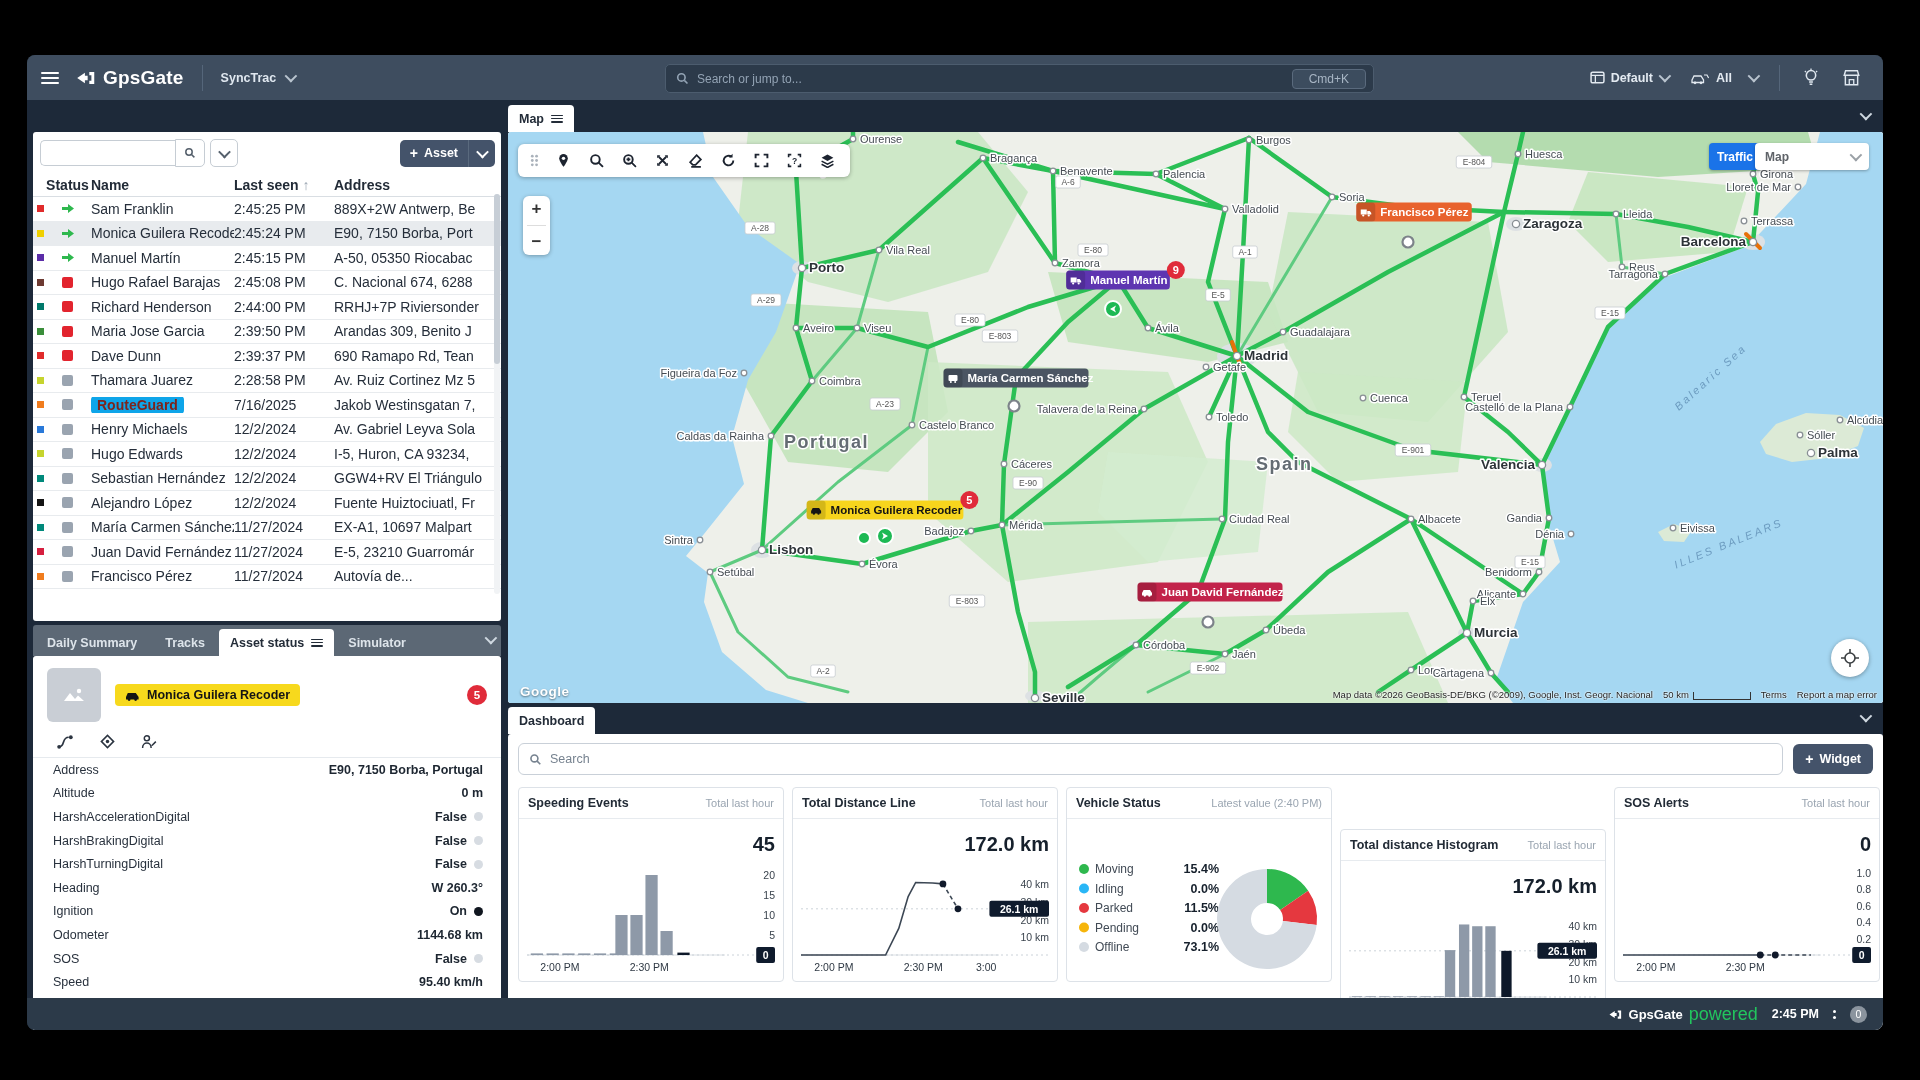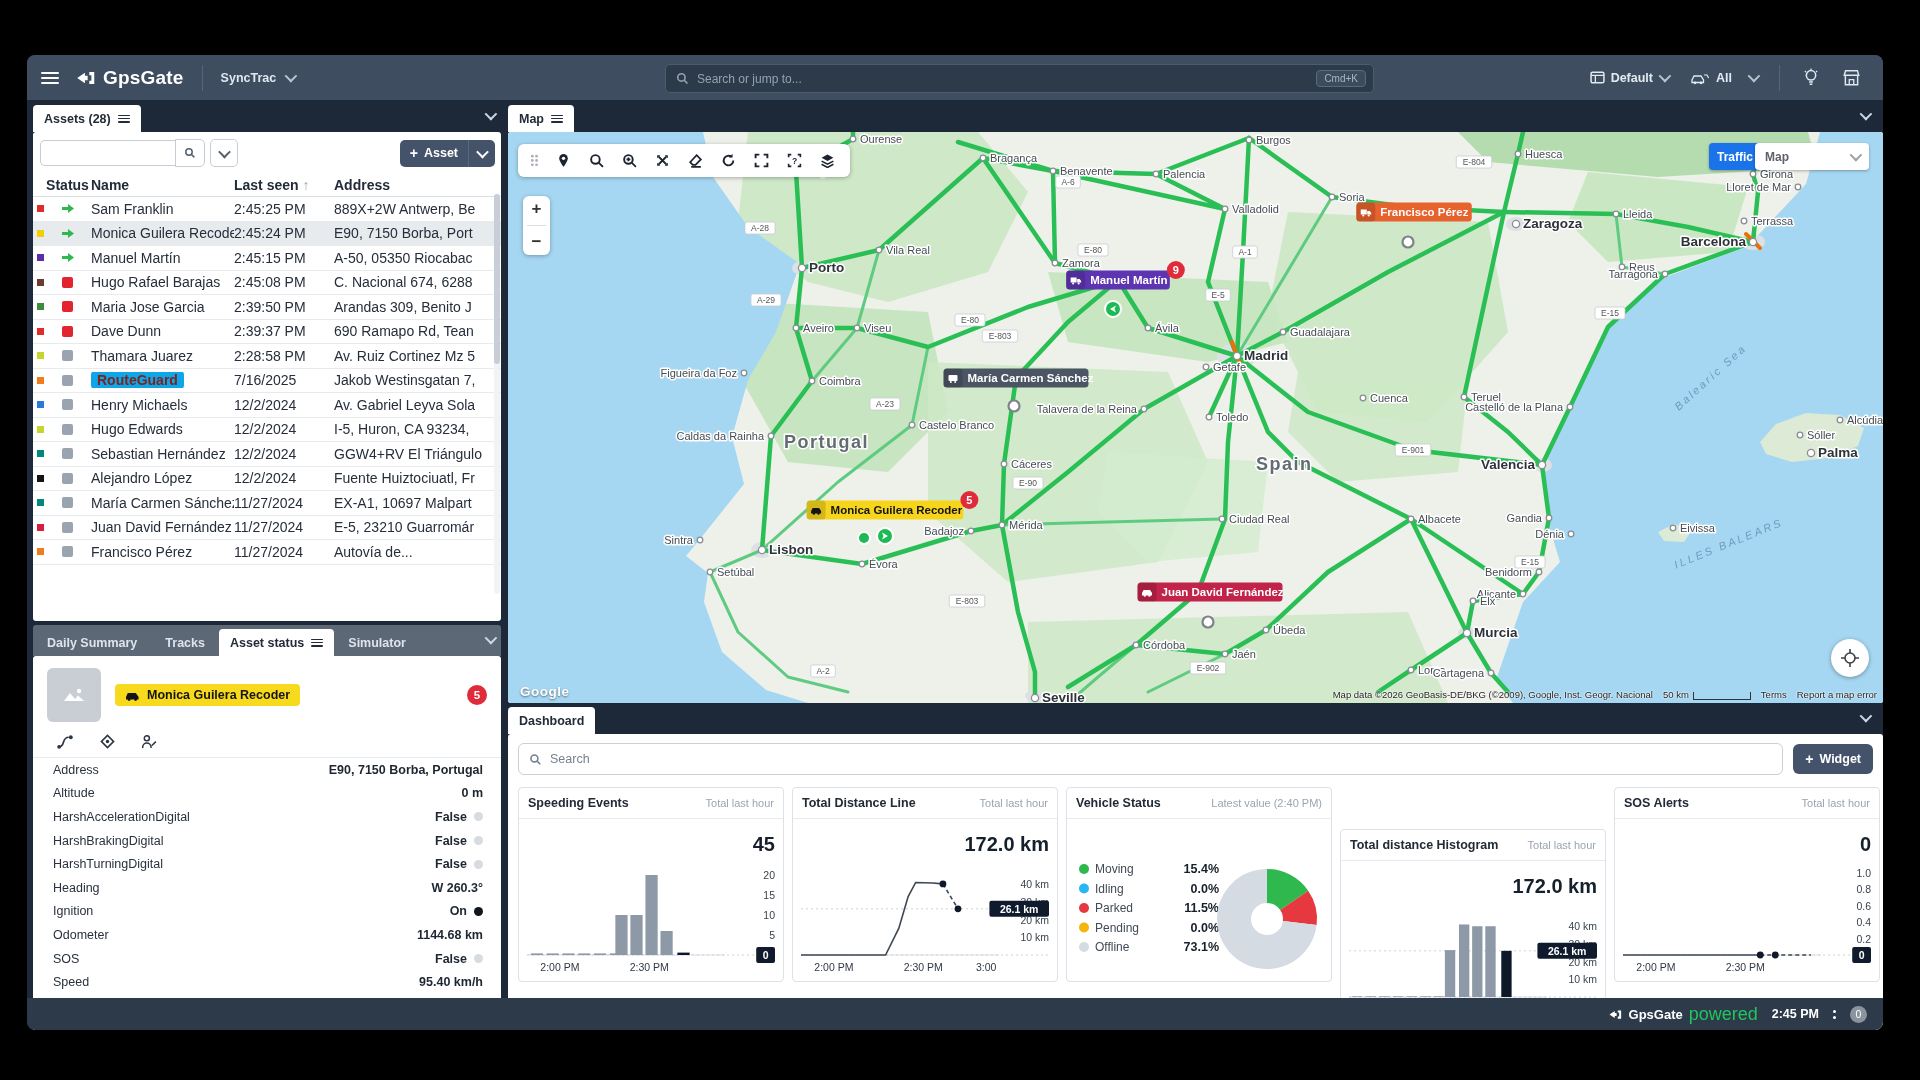--- a/index.html
+++ b/index.html
@@ -7,21 +7,21 @@
   #win{position:absolute;left:27px;top:55px;width:1856px;height:975px;background:#1d2939;border-radius:8px;overflow:hidden;}
   
   #navbar{position:absolute;left:0;top:0;width:100%;height:45px;background:#3e4d5f;display:flex;align-items:center;}
   .burger{width:18px;height:12px;display:flex;flex-direction:column;justify-content:space-between;cursor:pointer;}
   .burger div{height:2px;background:#fff;border-radius:1px;}
   .brand{color:#fff;font-weight:bold;font-size:19px;letter-spacing:.2px;}
   .navdiv{width:1px;height:26px;background:#55667a;}
   .navtext{color:#dfe7ef;font-size:12.5px;font-weight:bold;}
   .chev{display:inline-block;width:7px;height:7px;border-right:2px solid currentColor;border-bottom:2px solid currentColor;transform:rotate(45deg) translateY(-2px);}
   #navsearch{position:absolute;left:638px;top:9px;width:707px;height:27px;background:#2c3a4a;border:1px solid #4c5c6e;border-radius:5px;display:flex;align-items:center;color:#93a3b4;}
-  .kbd{background:#43536600;border:1px solid #5a6a7d;color:#a7b5c4;font-size:10px;border-radius:4px;padding:2px 7px;background:#3c4c5e;}
+  .kbd{background:#43536600;border:1px solid #5a6a7d;color:#a7b5c4;font-size:12px;border-radius:4px;padding:2px 16px;background:#3c4c5e;}
   .navbtn{display:flex;align-items:center;gap:6px;color:#e3eaf1;font-size:12.5px;font-weight:bold;cursor:pointer;}
   
   .strip{position:absolute;display:flex;align-items:flex-end;color:#fff;}
   .tab-active{background:#fff;color:#232c38;font-weight:bold;font-size:12.5px;border-radius:4px 4px 0 0;height:27px;display:flex;align-items:center;gap:7px;padding:0 11px;}
   .tab-idle{color:#dde4ea;font-size:12.5px;font-weight:bold;height:27px;display:flex;align-items:center;padding:0 14px;cursor:pointer;}
   .menu-ic{display:inline-flex;flex-direction:column;justify-content:space-between;width:12px;height:8px;}
   .menu-ic div{height:1.6px;background:currentColor;border-radius:1px;}
   .strip-chev{position:absolute;color:#cfd8e0;}
   
   .panel{position:absolute;background:#fff;border-radius:3px;}
@@ -107,31 +107,20 @@
           <path d="M8 0.4 V1.8 M2.5 2.7 l1 1 M13.5 2.7 l-1 1" stroke="#dfe7ef" stroke-width="1.1"></path>
       </svg>
       <svg width="19" height="18" viewBox="0 0 17 16">
         <path d="M2 5.5 L3.2 1.5 h10.6 L15 5.5 Z" fill="none" stroke="#dfe7ef" stroke-width="1.3"></path>
           <path d="M3 5.5 V14 h11 V5.5" fill="none" stroke="#dfe7ef" stroke-width="1.3"></path>
           <path d="M6.5 14 V9.5 h4 V14" fill="none" stroke="#dfe7ef" stroke-width="1.2"></path>
       </svg>
     </div>
   </div>
 
-  <div class="strip" style="left:6px;top:46px;width:468px;height:31px">
-    <div class="tab-active">
-      <span>Assets (28)</span>
-      <span class="menu-ic" style="color:#232c38">
-          <div></div>
-          <div></div>
-          <div></div>
-        </span>
-    </div>
-    <span class="chev strip-chev" style="left:452px;top:10px"></span>
-  </div>
   <div class="panel" style="left:6px;top:77px;width:468px;height:489px">
     <div style="display:flex;align-items:center;padding:7px 6px 6px 7px">
       <input style="width: 118px; height: 24px; border-top: 1px solid rgb(198, 205, 212); border-bottom: 1px solid rgb(198, 205, 212); border-left: 1px solid rgb(198, 205, 212); border-image: initial; border-radius: 5px 0px 0px 5px; border-right: none; padding: 0px 8px; font-size: 12px; outline: none;">
       <div style="width:28px;height:26px;border:1px solid #c6cdd4;border-radius:0 5px 5px 0;display:flex;align-items:center;justify-content:center">
         <svg width="12" height="12" viewBox="0 0 12 12">
             <circle cx="5" cy="5" r="3.2" fill="none" stroke="#55606c" stroke-width="1.5"></circle>
             <path d="M7.5 7.5 L10.4 10.4" stroke="#55606c" stroke-width="1.5"></path>
           </svg>
       </div>
       <div style="width:26px;height:26px;border:1px solid #c6cdd4;border-radius:5px;margin-left:5px;display:flex;align-items:center;justify-content:center">
@@ -187,20 +176,29 @@
    <span class="cell-addr">A-50, 05350 Riocabac</span>
         </div>
         <div class="srow">
           <span class="tagsq" style="background:#6d3a32"></span>
    <span class="cell-status">
             <span class="sq" style="background:#e2242e"></span>
           </span>
    <span class="cell-name">Hugo Rafael Barajas</span>
    <span class="cell-seen">2:45:08 PM</span>
    <span class="cell-addr">C. Nacional 674, 6288</span>
+        </div>
+        <div class="srow">
+          <span class="tagsq" style="background:#00796b"></span>
+   <span class="cell-status">
+            <span class="sq" style="background:#e2242e"></span>
+          </span>
+   <span class="cell-name">Richard Henderson</span>
+   <span class="cell-seen">2:44:00 PM</span>
+   <span class="cell-addr">RRHJ+7P Riviersonder</span>
         </div>
         <div class="srow">
           <span class="tagsq" style="background:#3a8e3a"></span>
    <span class="cell-status">
             <span class="sq" style="background:#e2242e"></span>
           </span>
    <span class="cell-name">Maria Jose Garcia</span>
    <span class="cell-seen">2:39:50 PM</span>
    <span class="cell-addr">Arandas 309, Benito J</span>
         </div>

